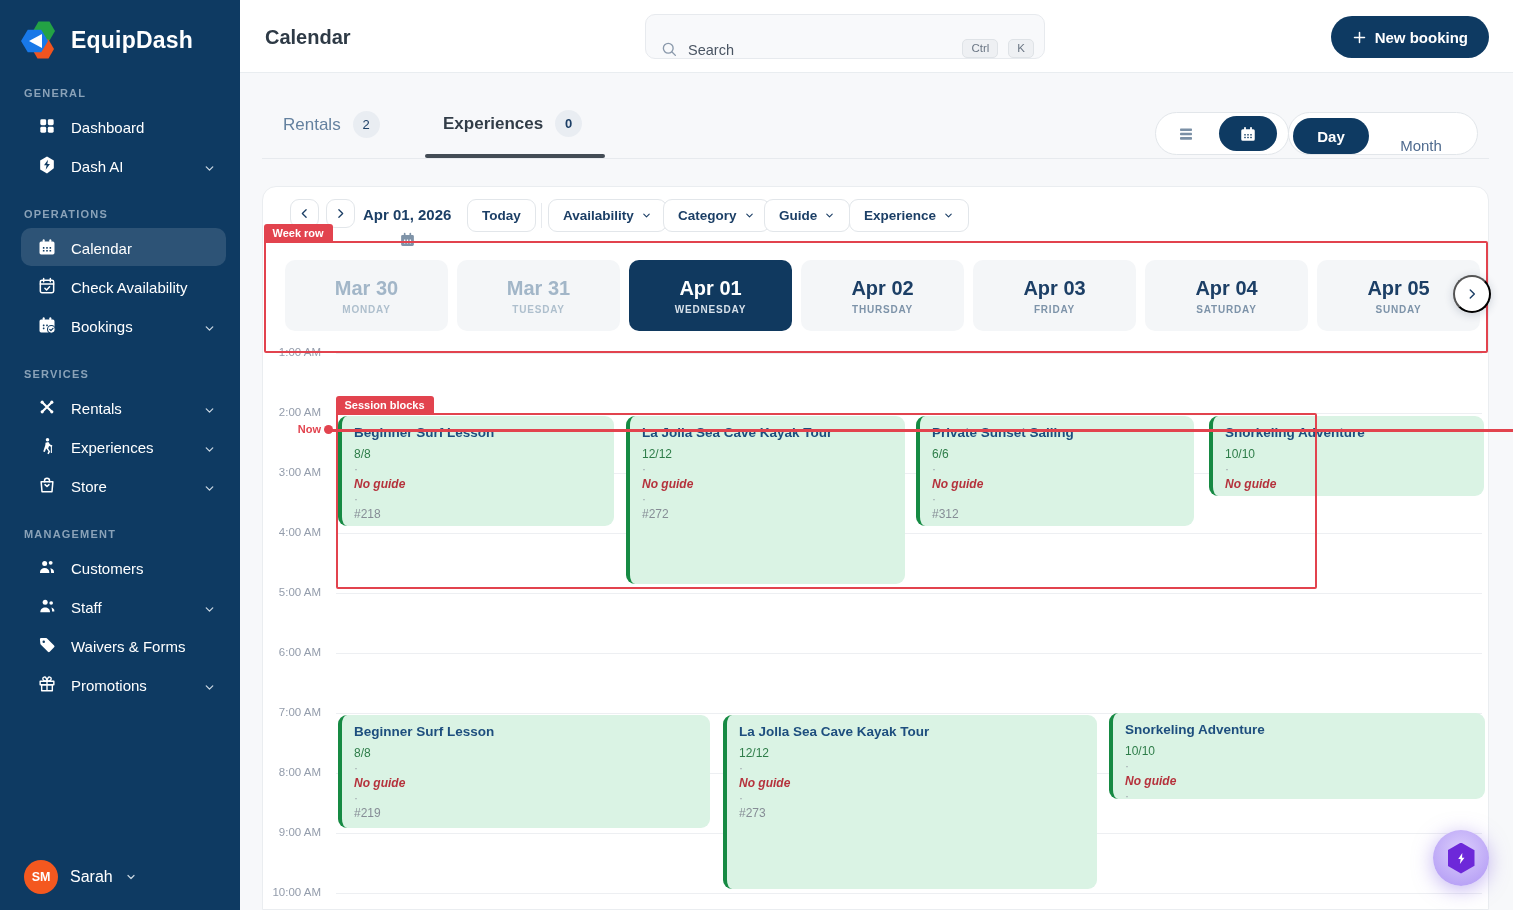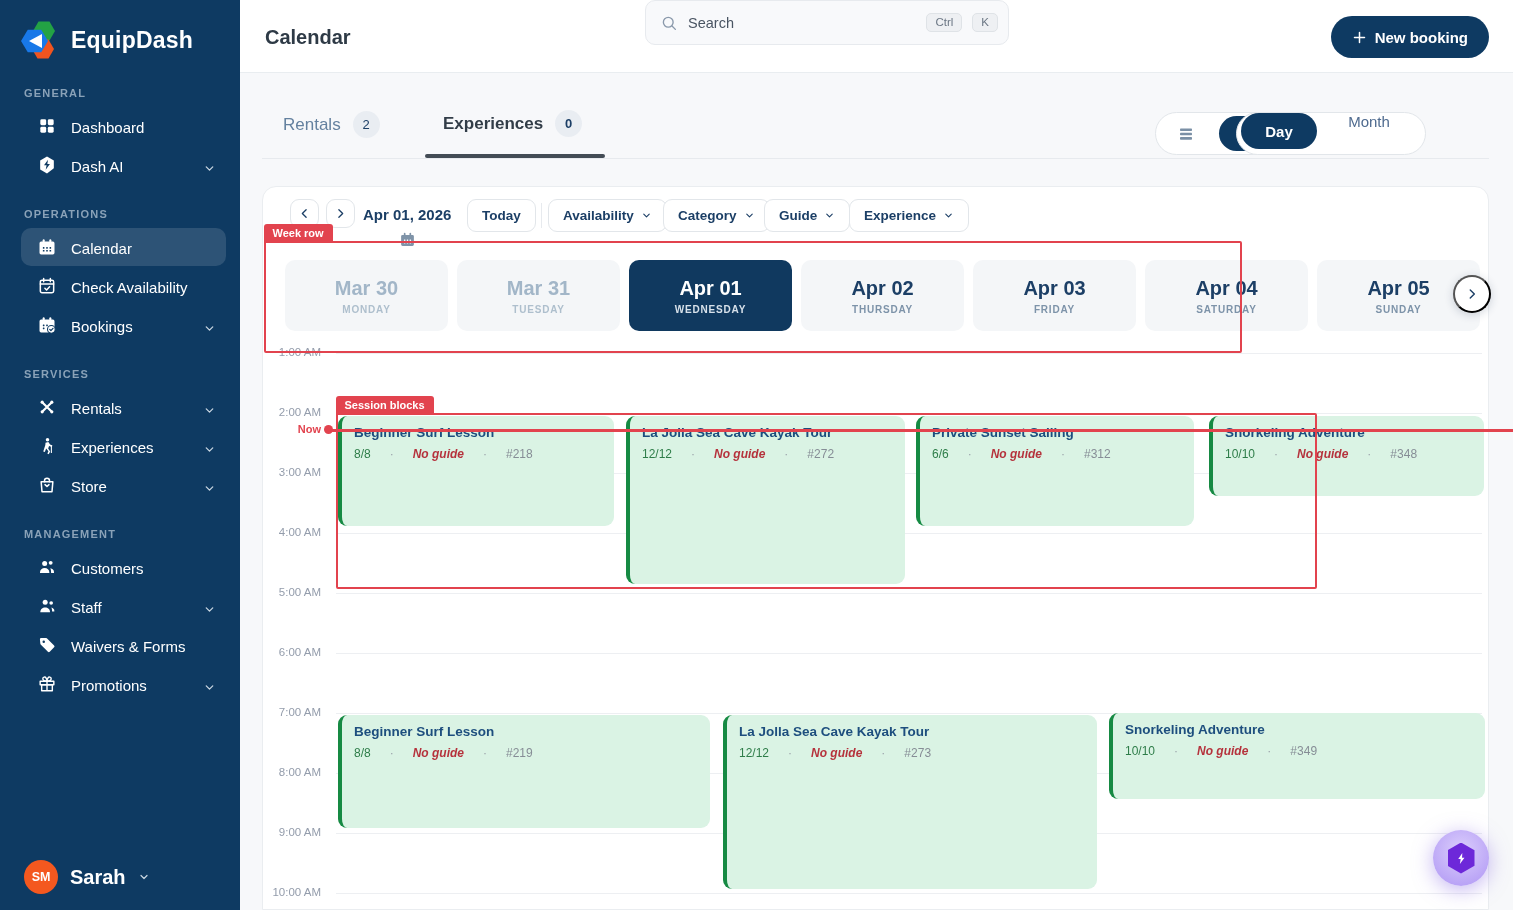--- a/index.html
+++ b/index.html
@@ -18,47 +18,47 @@
   .hex.blue   { left:1px;  top:9px;  width:27px; height:24px; background:#1878e8; }
   .logo-tri { position:absolute; left:9px; top:14px; width:13px; height:14px; background:#fff; clip-path:polygon(100% 0,100% 100%,0 50%); }
   .logo-text { font-size:23px; font-weight:700; letter-spacing:.2px; }
   .section-label { padding:23px 36px 7px 24px; font-size:11px; font-weight:700; letter-spacing:1.2px; color:#8aa2b8; }
   .nav-item { display:flex; align-items:flex-end; gap:14px; margin:1px 14px 1px 21px; padding:9px 10px 9px 16px; border-radius:10px; font-size:15px; font-weight:500; cursor:pointer; }
   .nav-item.active { background:rgba(255,255,255,.13); }
   .nav-item .icon { width:20px; height:20px; flex:0 0 20px; }
   .nav-item .chev { margin-left:auto; width:13px; height:13px; flex:0 0 13px; color:#c9d6e1; }
   .user-row { position:absolute; left:24px; bottom:16px; display:flex; align-items:center; gap:12px; cursor:pointer; }
   .avatar { width:34px; height:34px; border-radius:50%; background:#f4581f; display:flex; align-items:center; justify-content:center; font-size:12.5px; font-weight:700; color:#fff; }
-  .user-name { font-size:20px; font-weight:700; }
+  .user-name { font-size:16px; font-weight:400; }
   .user-row .chev { width:12px; height:12px; color:#c9d6e1; }
 
   
   .header { position:absolute; left:240px; top:0; width:1273px; height:73px; background:#fff; border-bottom:1px solid #e9edf0; z-index:5; }
   .page-title { position:absolute; left:25px; top:26px; font-size:20px; font-weight:700; color:#2e3a46; }
-  .search-box { position:absolute; left:405px; top:0; width:364px; height:45px; background:#f8f9fb; border:1px solid #e7eaee; border-radius:10px; display:flex; align-items:center; gap:10px; padding:0 10px 0 14px; }
+  .search-box { position:absolute; left:405px; top:14px; width:400px; height:45px; background:#f8f9fb; border:1px solid #e7eaee; border-radius:10px; display:flex; align-items:flex-end; gap:10px; padding:0 10px 0 14px; }
   .search-box .icon { width:18px; height:18px; color:#8a99ab; flex:0 0 18px; }
   .search-box input { flex:1; border:none; outline:none; background:transparent; font-family:inherit; font-size:14.5px; color:#323d48; min-width:0; }
   .search-box input::placeholder { color:#4a5563; opacity:1; }
   .kbd { background:#eef0f3; border:1px solid #dfe3e7; border-radius:5px; font-size:11.5px; color:#6b7684; padding:3px 8px; line-height:1; }
   .new-booking { position:absolute; right:24px; top:16px; height:42px; padding:0 21px; border:none; border-radius:21px; background:#0e3a62; color:#fff; font-family:inherit; font-size:15px; font-weight:600; display:flex; align-items:center; gap:8px; cursor:pointer; }
   .new-booking .icon { width:15px; height:15px; }
 
   
   .tabs-row { position:absolute; left:240px; top:73px; width:1273px; height:89px; }
   .tabs-border { position:absolute; left:22px; right:24px; bottom:3px; height:1px; background:#e7eaee; }
   .tab { position:absolute; display:flex; align-items:center; gap:12px; font-size:17px; cursor:pointer; }
   .tab-rentals { left:43px; top:38px; color:#64819f; }
   .tab-experiences { left:203px; top:37px; color:#323d48; font-weight:600; }
   .tab-badge { min-width:27px; height:27px; border-radius:14px; background:#e9edf2; color:#1c3f66; font-size:13px; display:flex; align-items:center; justify-content:center; padding:0 7px; }
   .tab-underline { position:absolute; left:185px; top:81px; width:180px; height:4px; background:#434c55; border-radius:2px; }
   .toggle-views { position:absolute; left:915px; top:39px; width:134px; height:43px; background:#fff; border:1px solid #e2e6ea; border-radius:22px; display:flex; align-items:center; padding:0 5px; gap:8px; }
   .seg-list { width:50px; height:35px; display:flex; align-items:center; justify-content:center; color:#7b90a6; cursor:pointer; }
   .seg-list .icon, .seg-cal .icon { width:18px; height:18px; }
   .seg-cal { width:58px; height:35px; border-radius:18px; background:#0e3a62; color:#fff; display:flex; align-items:center; justify-content:center; cursor:pointer; }
-  .toggle-daymonth { position:absolute; left:996px; top:39px; width:190px; height:43px; background:#fff; border:1px solid #e2e6ea; border-radius:22px; display:flex; align-items:flex-start; padding:0 4px; }
+  .toggle-daymonth { position:absolute; left:1048px; top:39px; width:190px; height:43px; background:#fff; border:1px solid #e2e6ea; border-radius:22px; display:flex; align-items:flex-end; padding:0 4px; }
   .seg-day { width:76px; height:36px; border-radius:18px; background:#0e3a62; color:#fff; font-size:15px; font-weight:600; display:flex; align-items:center; justify-content:center; cursor:pointer; }
   .seg-month { flex:1; text-align:center; color:#4f6b8f; font-size:15px; font-weight:500; cursor:pointer; }
 
   
   .card { position:absolute; left:262px; top:186px; width:1227px; height:724px; background:#fff; border:1px solid #eaedf0; border-radius:14px 14px 0 0; z-index:1; }
   .icon-btn { position:absolute; top:12px; width:29px; height:29px; background:#fff; border:1px solid #e2e6ea; border-radius:9px; color:#1c3f66; display:flex; align-items:center; justify-content:center; cursor:pointer; }
   .icon-btn .icon { width:13px; height:13px; }
   .date-label { position:absolute; left:100px; top:19px; display:flex; align-items:center; gap:8px; font-size:15px; font-weight:700; color:#1c3f66; cursor:pointer;flex-direction:column; }
   .date-label .icon { width:17px; height:17px; color:#7f93a8; }
   .tbtn { position:absolute; top:12px; height:33px; background:#fff; border:1px solid #e2e6ea; border-radius:9px; color:#1c3f66; font-family:inherit; font-size:13.5px; font-weight:600; display:flex; align-items:center; justify-content:center; gap:7px; padding:0 14px; cursor:pointer; }
@@ -73,33 +73,33 @@
   .day-cell.active { background:#10395f; }
   .day-cell.active .d { color:#fff; } .day-cell.active .w { color:#d7e1ea; }
   .week-next { position:absolute; left:1190px; top:88px; width:38px; height:38px; border-radius:50%; background:#fff; box-shadow:0 2px 10px rgba(30,50,80,.2); color:#1c3f66; display:flex; align-items:center; justify-content:center; z-index:7; cursor:pointer; }
   .week-next .icon { width:14px; height:14px; }
 
   .hour-label { position:absolute; left:0; width:58px; text-align:right; font-size:11.5px; color:#939cab; z-index:1; }
   .hour-line { position:absolute; left:73px; width:1146px; height:1px; background:#edeff2; }
 
   .event { position:absolute; background:#daf3e4; border-left:4px solid #168a43; border-radius:9px; padding:9px 12px; z-index:2; cursor:pointer; overflow:hidden; }
   .event .t { font-size:13.5px; font-weight:600; color:#1d4e7e; white-space:nowrap; }
-  .event .m { margin-top:7px; font-size:12px; display:flex; gap:19px; align-items:flex-start; white-space:nowrap; }
+  .event .m { margin-top:7px; font-size:12px; display:flex; gap:1px; align-items:flex-start; white-space:nowrap;flex-direction:column; }
   .event .cap { color:#2e7d49; font-weight:500; }
   .event .dot { color:#9aa1a9; }
   .event .ng { color:#b5323c; font-style:italic; font-weight:700; }
   .event .ref { color:#868d96; }
 
   .now-label { position:absolute; left:0; width:58px; top:236px; text-align:right; font-size:11px; font-weight:600; color:#e2434e; z-index:4; }
   .now-dot { position:absolute; left:61px; top:238px; width:9px; height:9px; border-radius:50%; background:#e2434e; z-index:4; }
   .now-line { position:absolute; left:65px; top:242px; width:1186px; height:2.5px; background:#e2434e; z-index:4; }
 
   .anno-box { position:absolute; border:2.5px solid #e2434e; border-radius:2px; z-index:6; pointer-events:none; }
   .anno-badge { position:absolute; left:-2.5px; top:-19px; background:#e2434e; color:#fff; font-size:11px; font-weight:700; padding:3px 9px 4px; border-radius:3px 3px 0 0; white-space:nowrap; line-height:1.1; }
-  .box-week { left:1px; top:54px; width:978px; height:112px; }
+  .box-week { left:1px; top:54px; width:1224px; height:112px; }
   .box-sessions { left:73px; top:226px; width:981px; height:176px; }
 
   .fab { position:absolute; left:1433px; top:830px; width:56px; height:56px; border-radius:50%; background:radial-gradient(circle at 50% 38%, #dccffc, #b9a3f6 75%); box-shadow:0 4px 20px rgba(140,110,230,.5); display:flex; align-items:center; justify-content:center; z-index:9; cursor:pointer; }
   .fab-hex { width:27px; height:31px; background:#6d28d9; clip-path:polygon(50% 0,100% 25%,100% 75%,50% 100%,0 75%,0 25%); display:flex; align-items:center; justify-content:center; }
   .fab-hex .icon { width:13px; height:13px; color:#fff; }
 </style>
 </head>
 <body>
 
 <div id="app">

